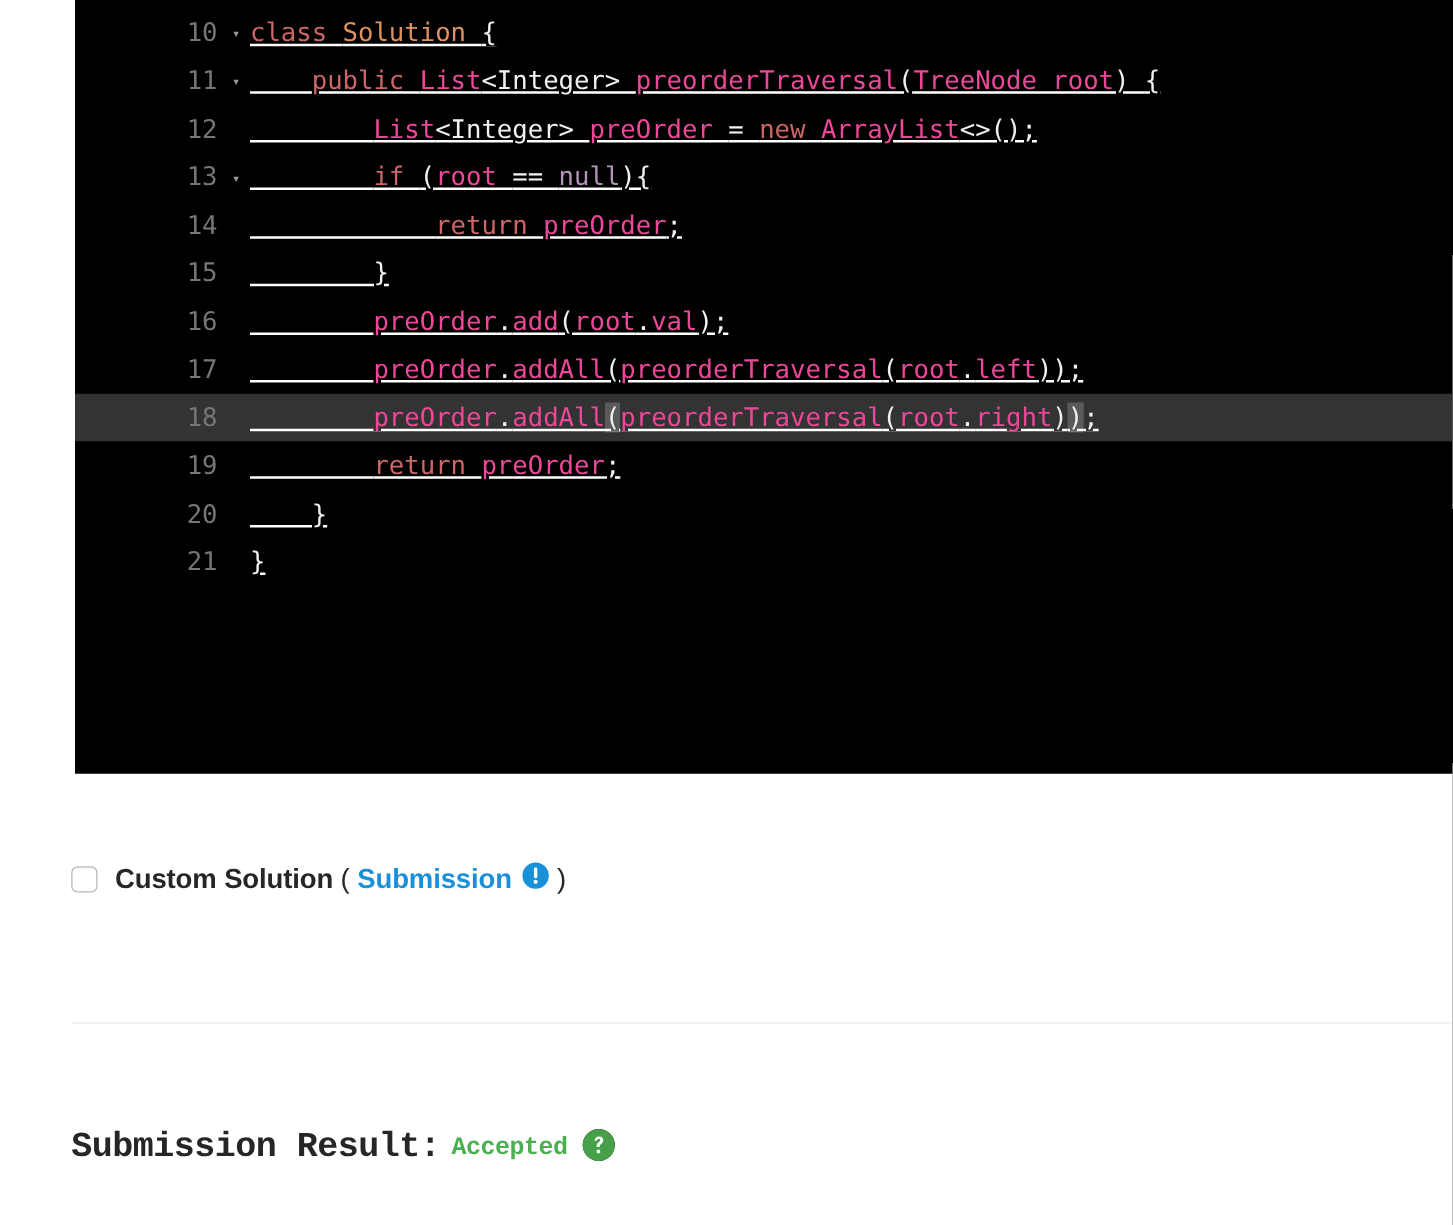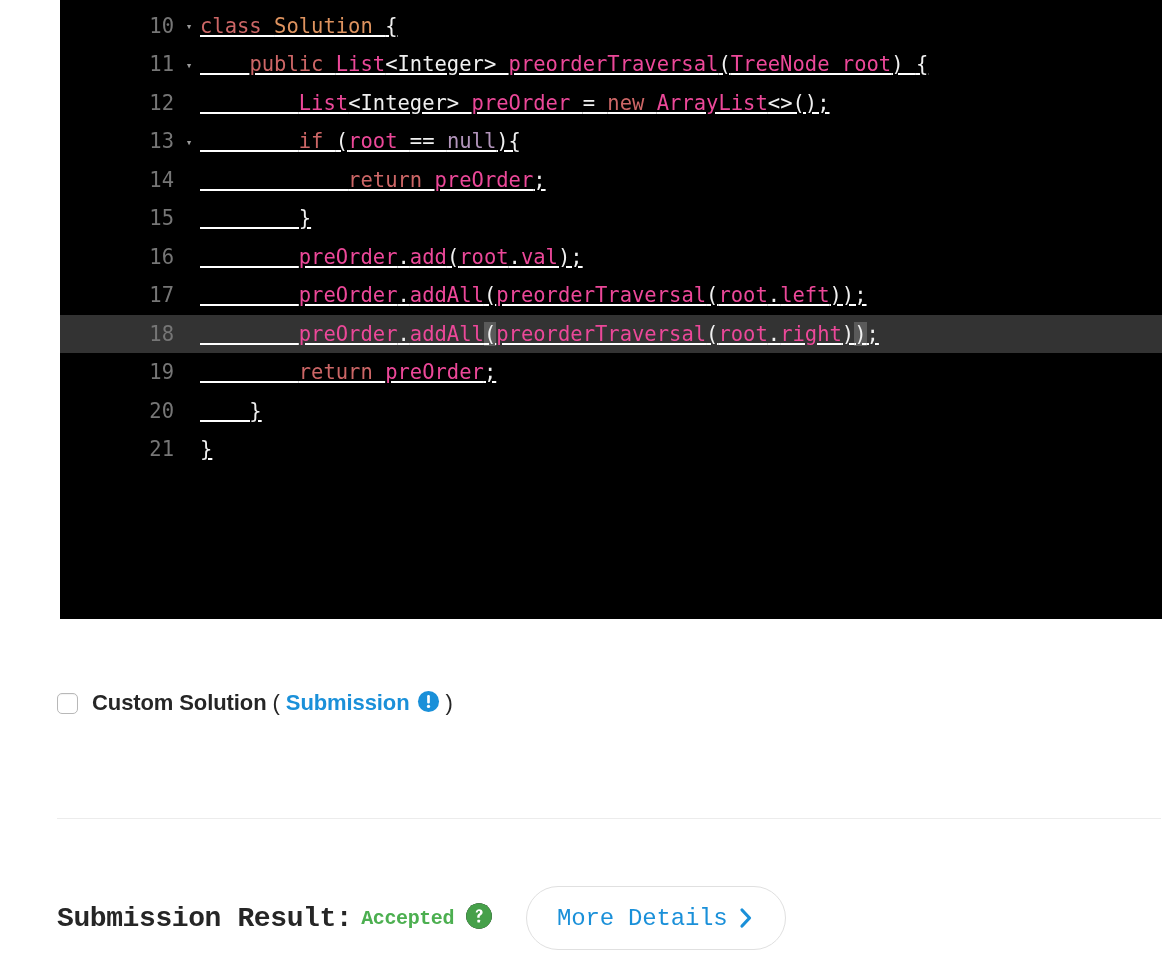--- a/index.html
+++ b/index.html
@@ -209,21 +209,13 @@
   <span class="result-label">Submission Result:</span>
   <span class="result-status">Accepted</span>
   <span class="help-icon">
     <svg width="28" height="28" viewBox="0 0 24 24">
       <circle cx="12" cy="12" r="11" fill="#4ba martin"></circle>
       <circle cx="12" cy="12" r="11" fill="#46a04a"></circle>
       <path d="M9.2 9.1c0-1.7 1.3-2.9 3-2.9 1.7 0 2.9 1.1 2.9 2.6 0 1.3-.7 1.9-1.6 2.6-.7.5-.9.9-.9 1.6v.4h-2.1v-.7c0-1.2.5-1.9 1.4-2.6.7-.5 1-.9 1-1.4 0-.6-.4-1-1-1-.7 0-1.1.5-1.1 1.3z" fill="#ffffff"></path>
       <rect x="10.6" y="15.3" width="2.3" height="2.3" rx="0.4" fill="#ffffff"></rect>
     </svg>
   </span>
-  <div id="more-details-btn">
-    <span class="md-text">More Details</span>
-    <span class="md-chevron">
-      <svg width="17" height="22" viewBox="0 0 16 22">
-        <path d="M3.5 3 L11 11 L3.5 19" stroke="#1a90d9" stroke-width="3.2" fill="none" stroke-linecap="round" stroke-linejoin="round"></path>
-      </svg>
-    </span>
-  </div>
 </div>
 
 </body></html>

